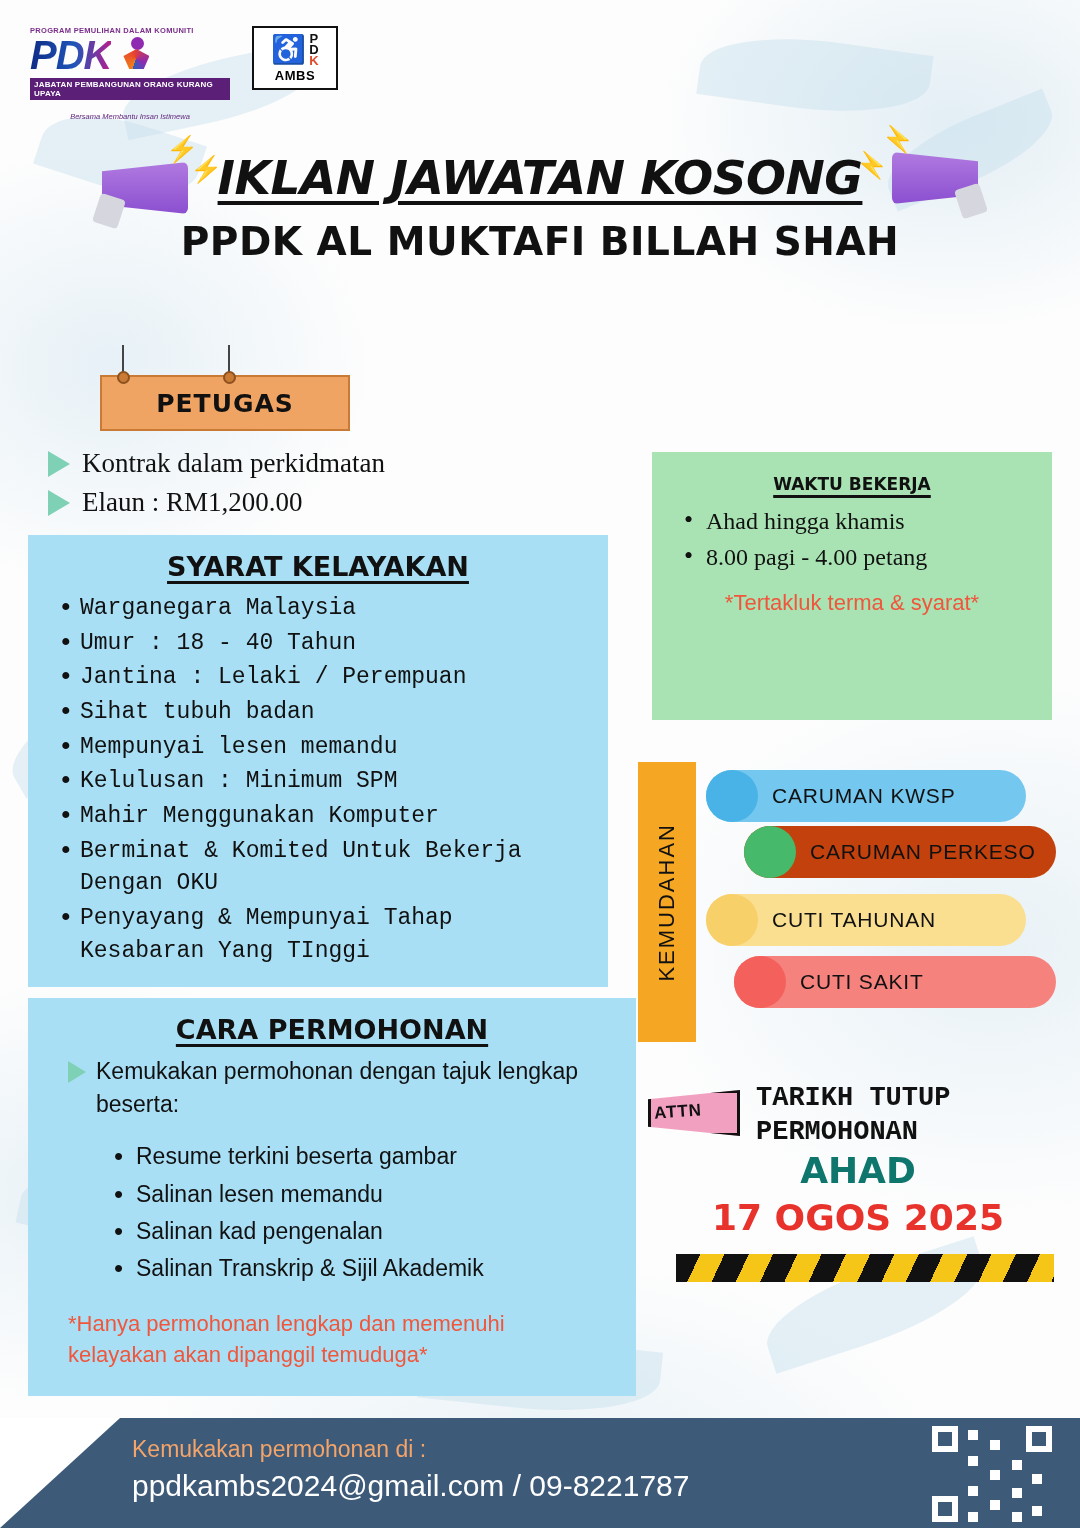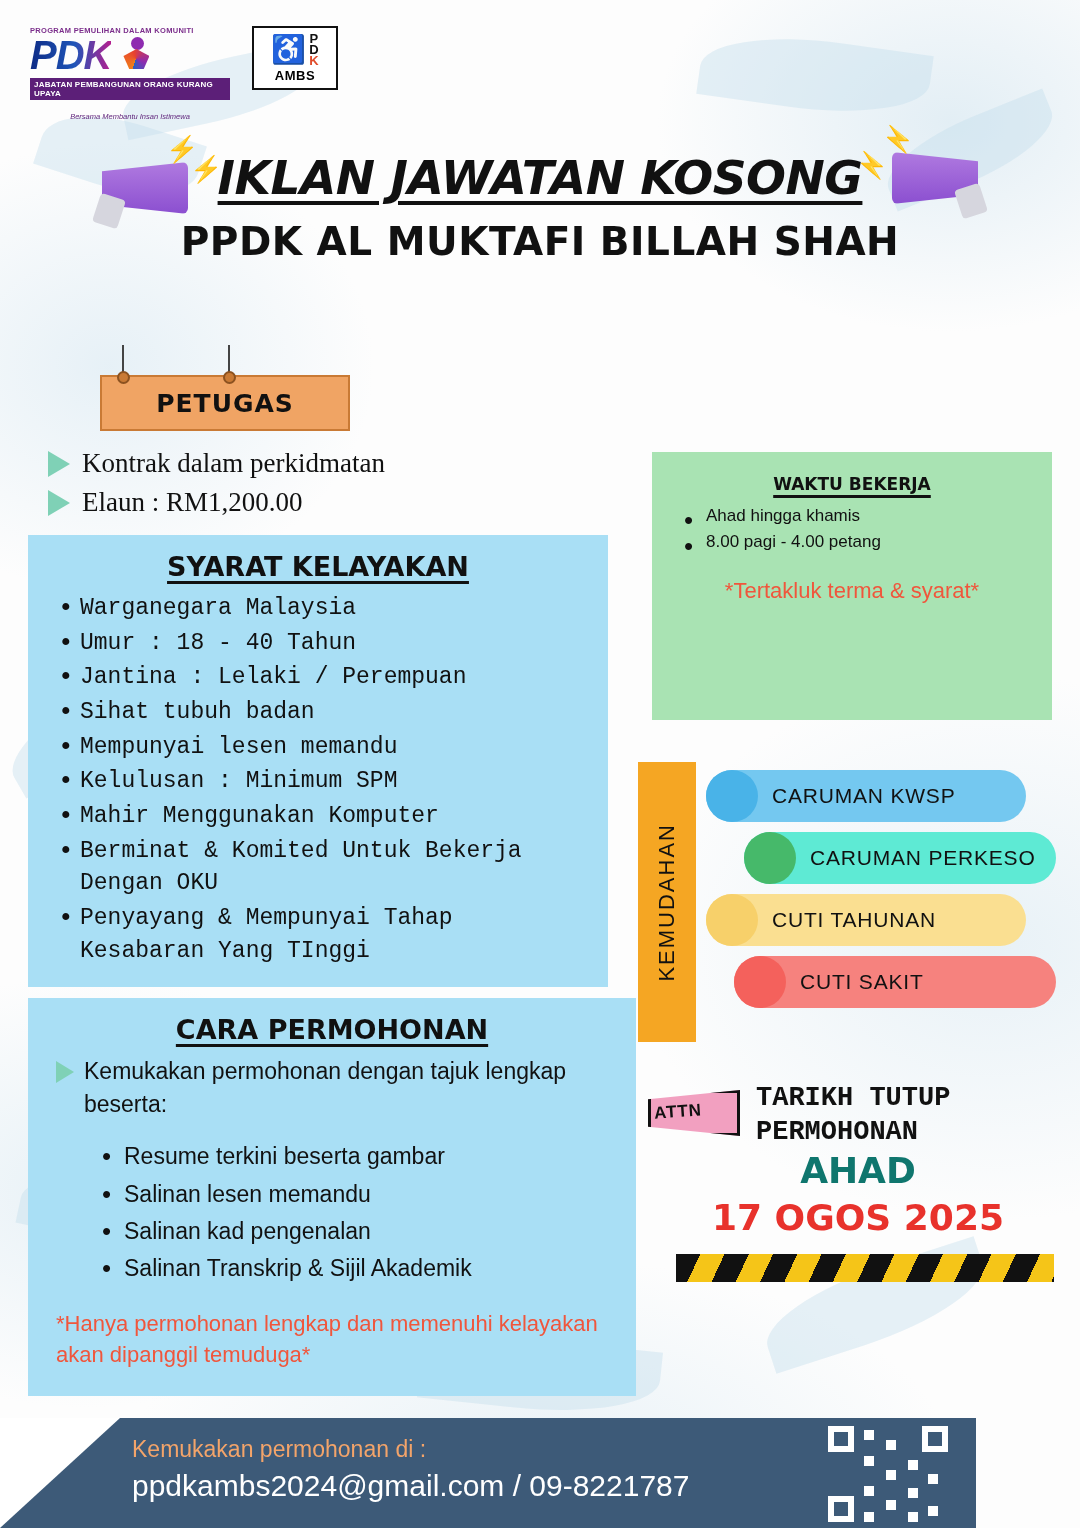--- a/index.html
+++ b/index.html
@@ -140,51 +140,51 @@
   ul.list li::before {
     content: "•"; position: absolute; left: 8px; top: -2px; font-size: 26px;
   }
 
   
   .waktu {
     position:absolute; left: 652px; top: 452px; width: 400px; height: 268px;
     background: #a9e3b3; padding: 22px 24px;
   }
   .waktu .box-title { font-size: 17px; }
-  .waktu ul.list li { font-family:Liberation Sans, sans-serif; font-size: 17px; }
-  .note-red { color:#f0563c; font-size: 22px; text-align:center; margin-top: 24px; }
+  .waktu ul.list li { font-family:Liberation Serif, serif; font-size: 24px; }
+  .note-red { color:#f0563c; font-size: 22px; text-align:center; margin-top: 16px; }
 
   
   .kemudahan { position:absolute; left: 638px; top: 762px; width: 420px; height: 280px; }
   .kem-bar {
     position:absolute; left: 0; top: 0; width: 58px; height: 280px; background:#f5a623;
     display:flex; align-items:center; justify-content:center;
   }
   .kem-bar span {
     writing-mode: vertical-rl; transform: rotate(180deg);
     font-size: 22px; letter-spacing: 2px; color:#111; font-weight: 500;
   }
   .pill {
     position:absolute; height: 52px; border-radius: 26px; display:flex; align-items:center;
     font-size: 21px; color:#111; letter-spacing: .8px; padding-left: 66px;
   }
   .pill.p0 { left: 68px; top: 8px;   width: 320px; background:#74c8f0; }
-  .pill.p1 { left: 106px; top: 70px; width: 312px; background:#5eead4; }
+  .pill.p1 { left: 106px; top: 64px; width: 312px; background:#c2410c; }
   .pill.p2 { left: 68px; top: 132px; width: 320px; background:#fadf91; }
   .pill.p3 { left: 96px; top: 194px; width: 322px; background:#f6827e; }
   .pill .dot { position:absolute; left: 0; top: 0; width: 52px; height: 52px; border-radius: 50%; }
   .pill.p0 .dot { background:#49b3e8; }
   .pill.p1 .dot { background:#46b96a; }
   .pill.p2 .dot { background:#f7d06a; }
   .pill.p3 .dot { background:#f4615c; }
 
   
   .cara {
     position:absolute; left: 28px; top: 998px; width: 608px; height: 398px;
-    background:#a9dff5; padding: 16px 28px;
+    background:#a9dff5; padding: 16px 40px;
   }
   .cara-intro { display:flex; gap: 10px; align-items:flex-start; margin-top: 4px; }
   .cara-intro .arrow { margin-top: 6px; }
   .cara-intro p { margin: 0; font-size: 23px; line-height: 1.42; color:#111; }
   ul.sub { list-style: none; margin: 18px 0 0 40px; padding: 0; }
   ul.sub li { position:relative; padding-left: 28px; font-size: 23px; line-height: 1.62; color:#111; }
   ul.sub li::before { content:"•"; position:absolute; left: 6px; top: -3px; font-size: 26px; }
   .cara-note { color:#f0563c; font-size: 22px; line-height: 1.4; margin-top: 22px; }
 
   
@@ -211,21 +211,21 @@
     font-family:"DejaVu Sans", sans-serif; color:#e8322c; font-weight:900; font-size: 36px;
     text-align:center; margin-top: 6px;
   }
   .hazard {
     margin-top: 16px; height: 28px; width: 378px; margin-left: 28px;
     background: repeating-linear-gradient(115deg, #111 0 22px, #f5c518 22px 44px);
   }
 
   
   .footer {
-    position:absolute; left: 0; bottom: 0; width: 976px; height: 110px;
+    position:absolute; left: 0; bottom: 0; width: 1080px; height: 110px;
     background:#3d5a78; overflow:hidden;
   }
   .footer .wedge { position:absolute; left:0; top:0; width: 120px; height: 110px; background:#fff;
     clip-path: polygon(0 0, 100% 0, 0 100%); }
   .footer-text { position:absolute; left: 132px; top: 18px; }
   .footer-line1 { color:#f3a46a; font-size: 23px; margin-bottom: 6px; }
   .footer-line2 { color:#ffffff; font-size: 30px; }
   .qr { position:absolute; right: 28px; top: 8px; width: 120px; height: 96px; }
   .qr i { position:absolute; background:#fff; display:block; }
 </style>

